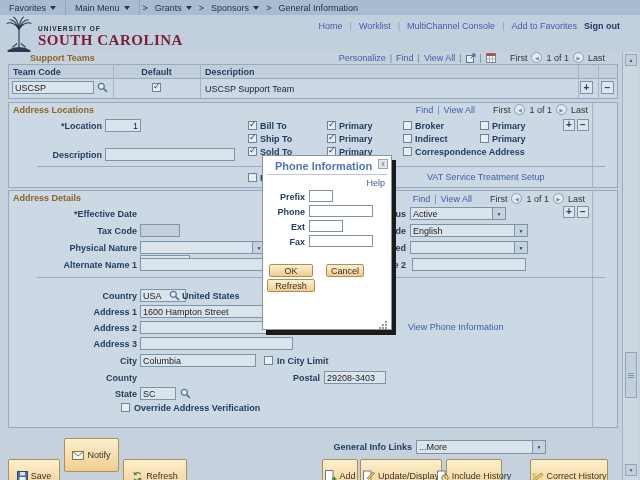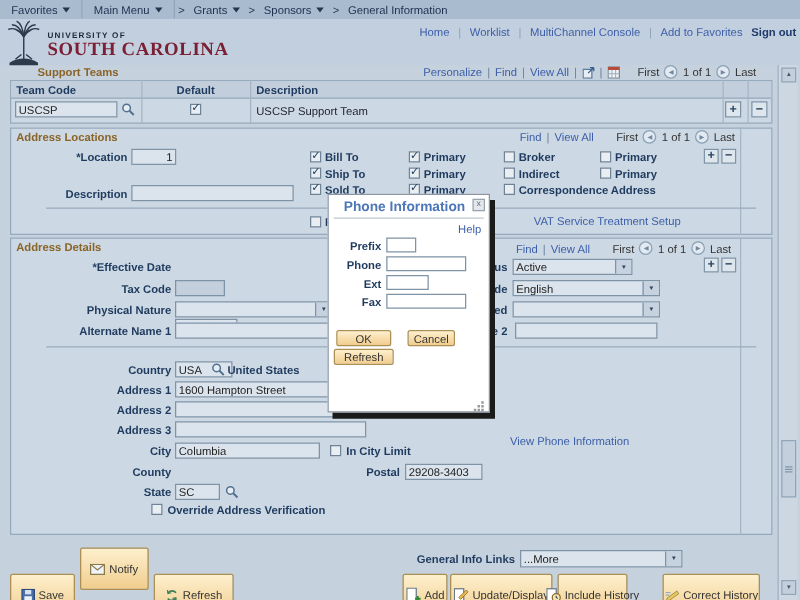--- a/index.html
+++ b/index.html
@@ -13,21 +13,21 @@
   .vsep{width:1px;height:15px;background:#91a6bd;}
   .tri{width:0;height:0;border-left:3px solid transparent;border-right:3px solid transparent;
     border-top:4px solid #24364e;margin-top:1px;}
   .gt{color:#24364e;padding:0 3px;}
   
   .hdr{position:absolute;left:0;top:15px;width:640px;height:37px;background:#c2cfdf;}
   .logo{position:absolute;left:4px;top:1px;display:flex;align-items:flex-start;gap:4px;}
   .logo-u{font-size:6.5px;font-weight:bold;letter-spacing:1px;color:#1d2836;margin-top:9px;}
   .logo-sc{font-family:"Liberation Serif",serif;font-size:15px;font-weight:bold;color:#7b2034;
     letter-spacing:0.5px;margin-top:0px;}
-  .hlinks{position:absolute;right:3px;top:6px;display:flex;gap:7px;align-items:center;color:#2c4d8f;}
+  .hlinks{position:absolute;right:20px;top:6px;display:flex;gap:7px;align-items:center;color:#2c4d8f;}
   .hlinks .sep{color:#8fa3b8;}
   .signout{font-weight:bold;color:#1d3a6b;}
   
   .lbl{position:absolute;font-weight:bold;color:#1e3a5e;text-align:right;white-space:nowrap;}
   .llbl{position:absolute;font-weight:bold;color:#1e3a5e;white-space:nowrap;}
   .inp{position:absolute;height:13px;box-sizing:border-box;background:#dbe4ec;
     border:1px solid #7f93a7;padding:1px 2px;line-height:10px;color:#222;overflow:hidden;white-space:nowrap;}
   .inp.dis{background:#c3cfdc;}
   .inp.ralign{text-align:right;}
   .sel{position:absolute;height:13px;box-sizing:border-box;background:#dbe4ec;
@@ -319,21 +319,21 @@
         <path d="M6.6 6.6 L10 10" stroke="#51708f" stroke-width="1.6"></path>
       </svg>
   </span>
   <div class="llbl" style="left:182px;top:291px;">United States</div>
 
   <div class="lbl" style="left:37px;top:307px;width:100px;">Address 1</div>
   <div class="inp" style="left:140px;top:305px;width:153px;">1600 Hampton Street</div>
 
   <div class="lbl" style="left:37px;top:323px;width:100px;">Address 2</div>
   <div class="inp" style="left:140px;top:321px;width:153px;"></div>
-  <a class="link abs" style="left:408px;top:322px;margin-top:26px;">View Phone Information</a>
+  <a class="link abs" style="left:408px;top:322px;">View Phone Information</a>
 
   <div class="lbl" style="left:37px;top:339px;width:100px;">Address 3</div>
   <div class="inp" style="left:140px;top:337px;width:153px;"></div>
 
   <div class="lbl" style="left:37px;top:356px;width:100px;">City</div>
   <div class="inp" style="left:140px;top:354px;width:116px;">Columbia</div>
   <span class="cb" style="left:264px;top:356px;"></span>
   <span class="cbl" style="left:277px;top:356px;">In City Limit</span>
 
   <div class="lbl" style="left:37px;top:373px;width:100px;">County</div>

